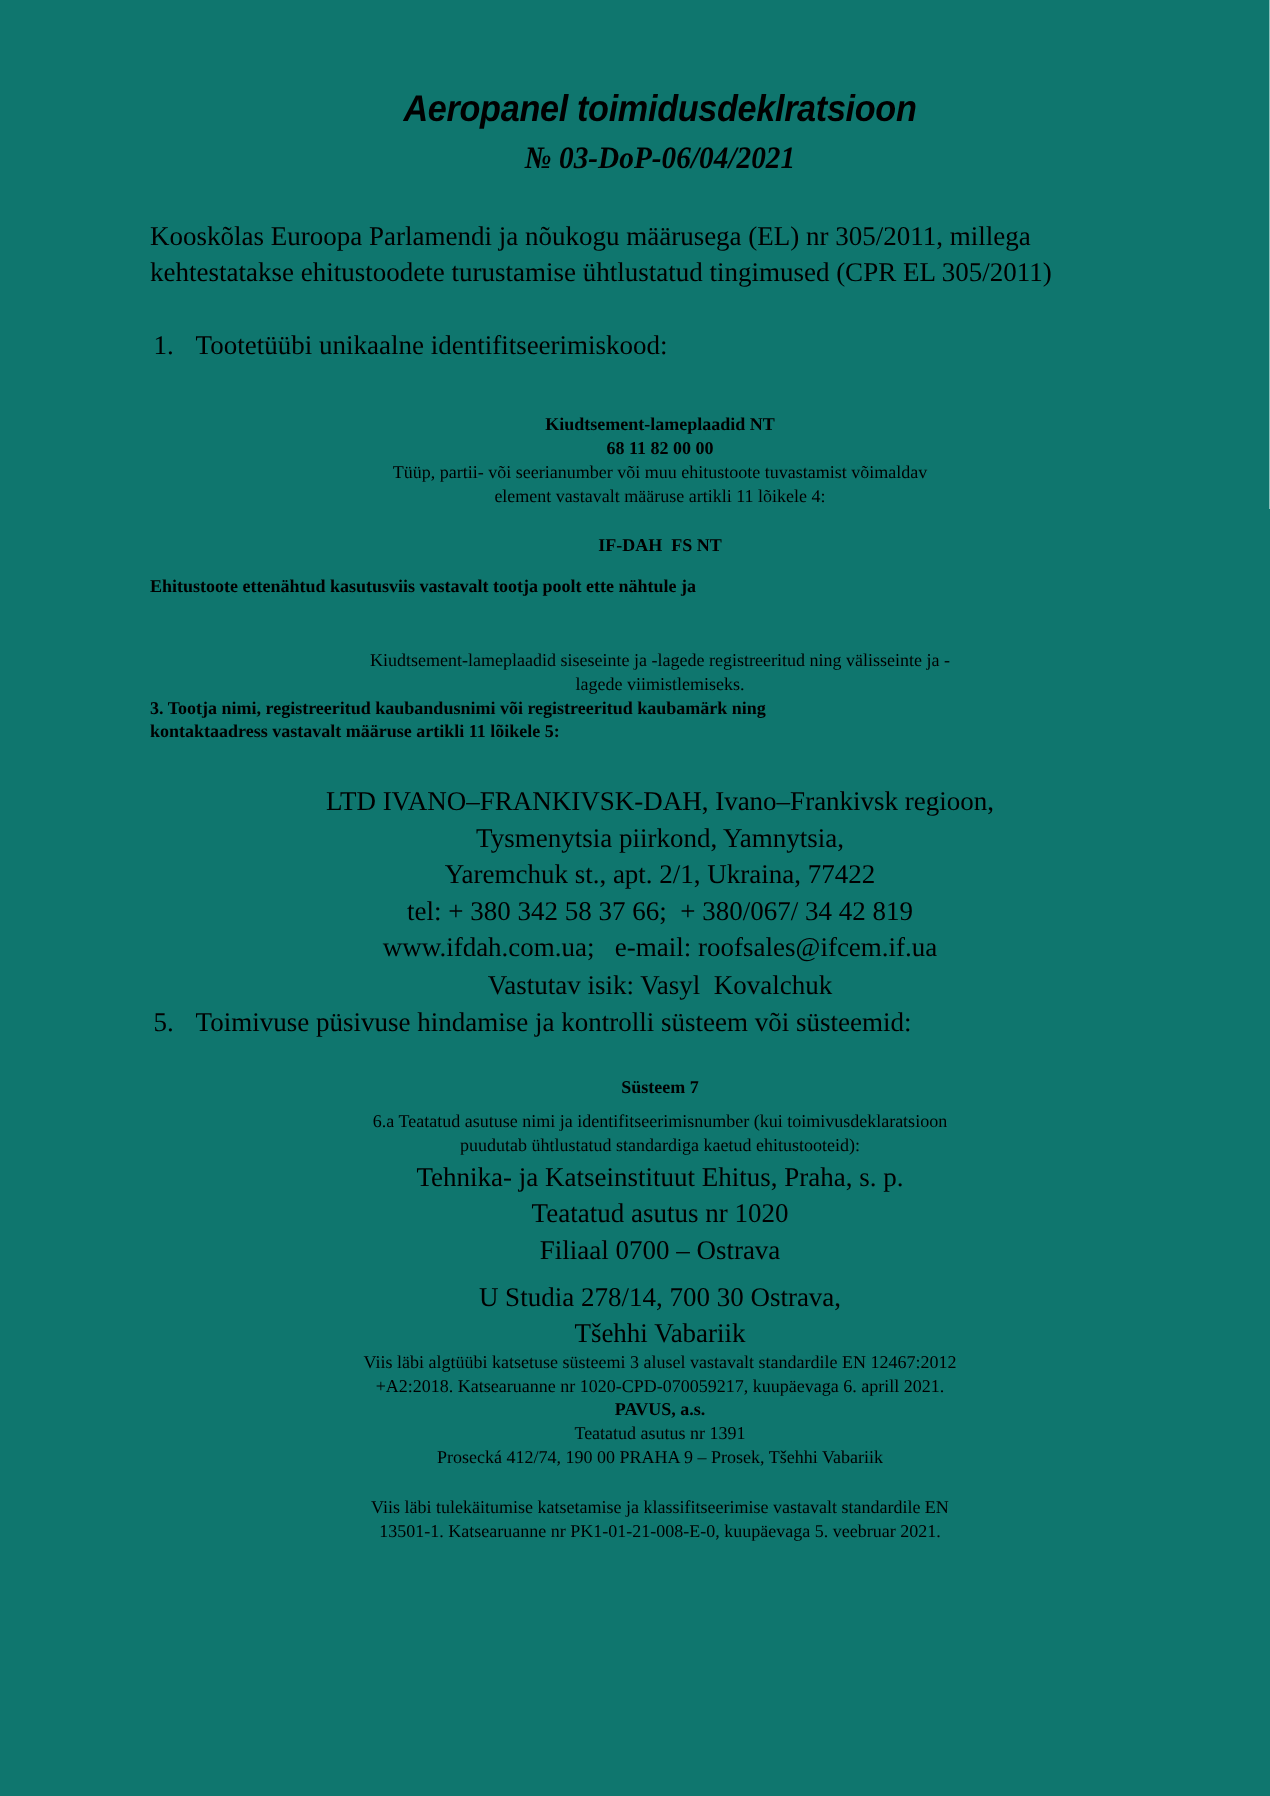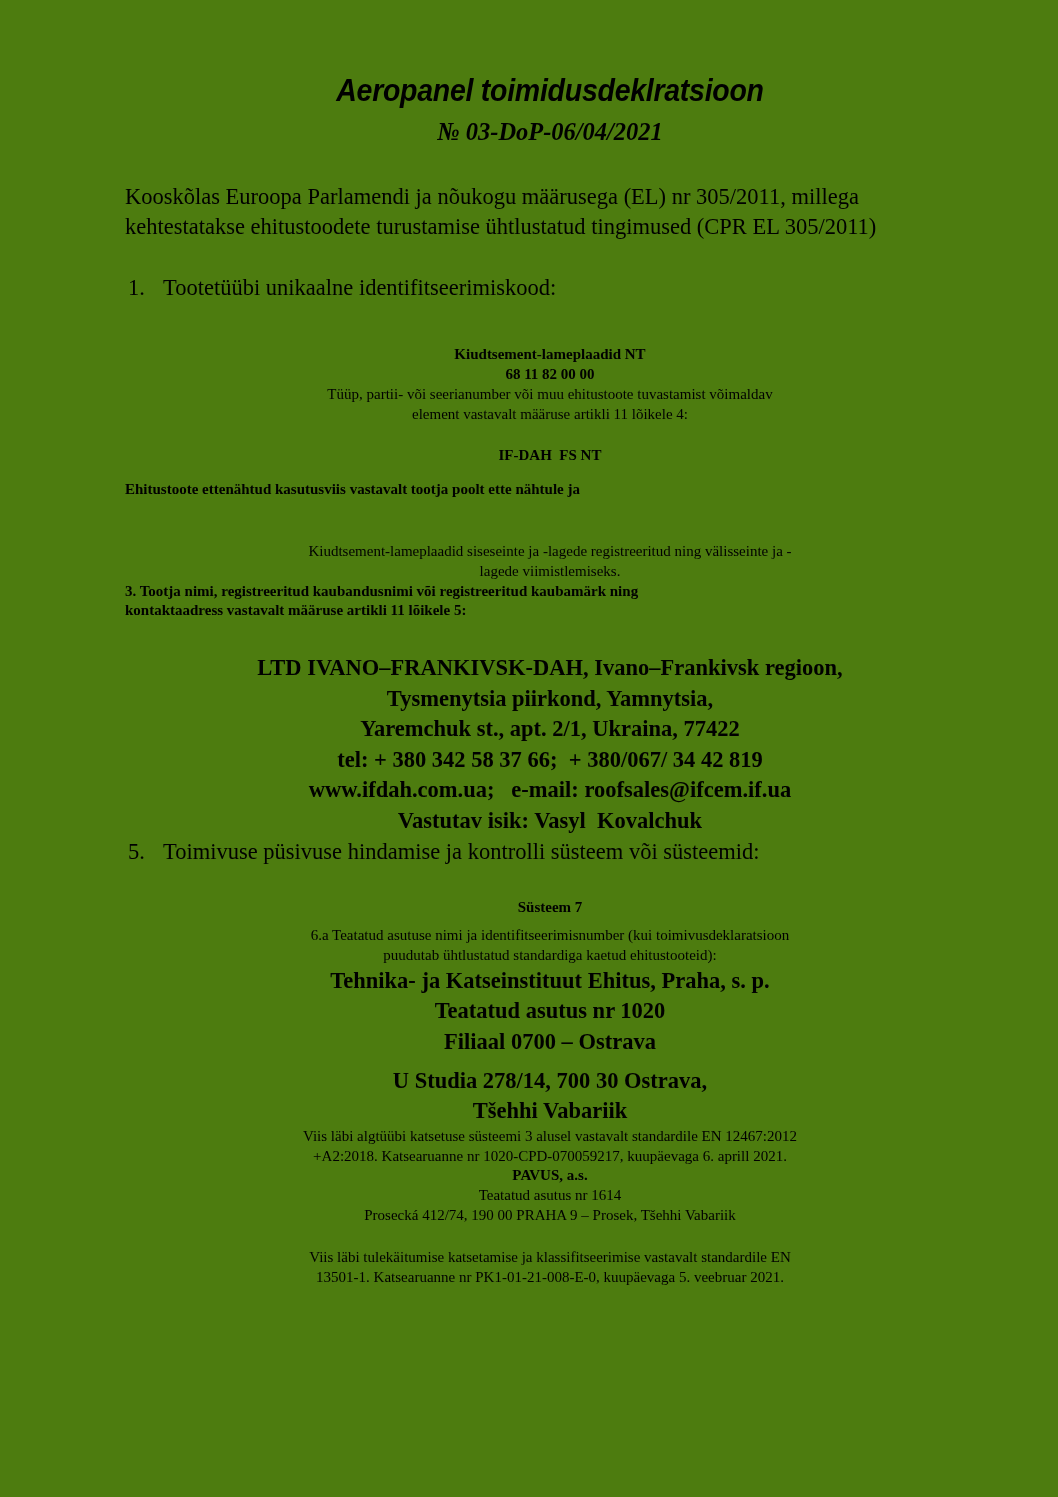--- a/index.html
+++ b/index.html
@@ -11,21 +11,21 @@
   body {
     font-family: "Liberation Serif", "DejaVu Serif", serif;
     color: #000000;
     -webkit-font-smoothing: antialiased;
   }
   .page {
     position: relative;
     width: 1058px;
     height: 1497px;
     margin: 0 auto;
-    background: #4d7c0f;
+    background: #0f766e;
     overflow: hidden;
     box-sizing: border-box;
   }
   .content {
     position: absolute;
     left: 125px;
     top: 0;
     width: 850px;
   }
 
@@ -85,21 +85,21 @@
   }
 
   .gap-xs { height: 8px; }
   .gap-s  { height: 14px; }
   .gap-m  { height: 22px; }
   .gap-l  { height: 32px; }
   .gap-xl { height: 42px; }
 
   .block-bold-center {
     text-align: center;
-    font-weight: bold;
+    font-weight: normal;
     font-size: 22.5px;
     line-height: 1.36;
   }
 
   .addr-line { display: block; }
 
   .nowrap { white-space: pre; }
 </style>
 </head>
 <body>
@@ -181,21 +181,21 @@
 
     <div class="block-bold-center">
       <span class="addr-line">U Studia 278/14, 700 30 Ostrava,</span>
       <span class="addr-line">Tšehhi Vabariik</span>
     </div>
 
     <div class="para center">Viis läbi algtüübi katsetuse süsteemi 3 alusel vastavalt standardile EN 12467:2012</div>
     <div class="para center">+A2:2018. Katsearuanne nr 1020-CPD-070059217, kuupäevaga 6. aprill 2021.</div>
 
     <div class="para center bold">PAVUS, a.s.</div>
-    <div class="para center">Teatatud asutus nr 1614</div>
+    <div class="para center">Teatatud asutus nr 1391</div>
     <div class="para center">Prosecká 412/74, 190 00 PRAHA 9 – Prosek, Tšehhi Vabariik</div>
 
     <div class="gap-m"></div>
 
     <div class="para center">Viis läbi tulekäitumise katsetamise ja klassifitseerimise vastavalt standardile EN</div>
     <div class="para center">13501-1. Katsearuanne nr PK1-01-21-008-E-0, kuupäevaga 5. veebruar 2021.</div>
 
   </div>
 </div>
 

